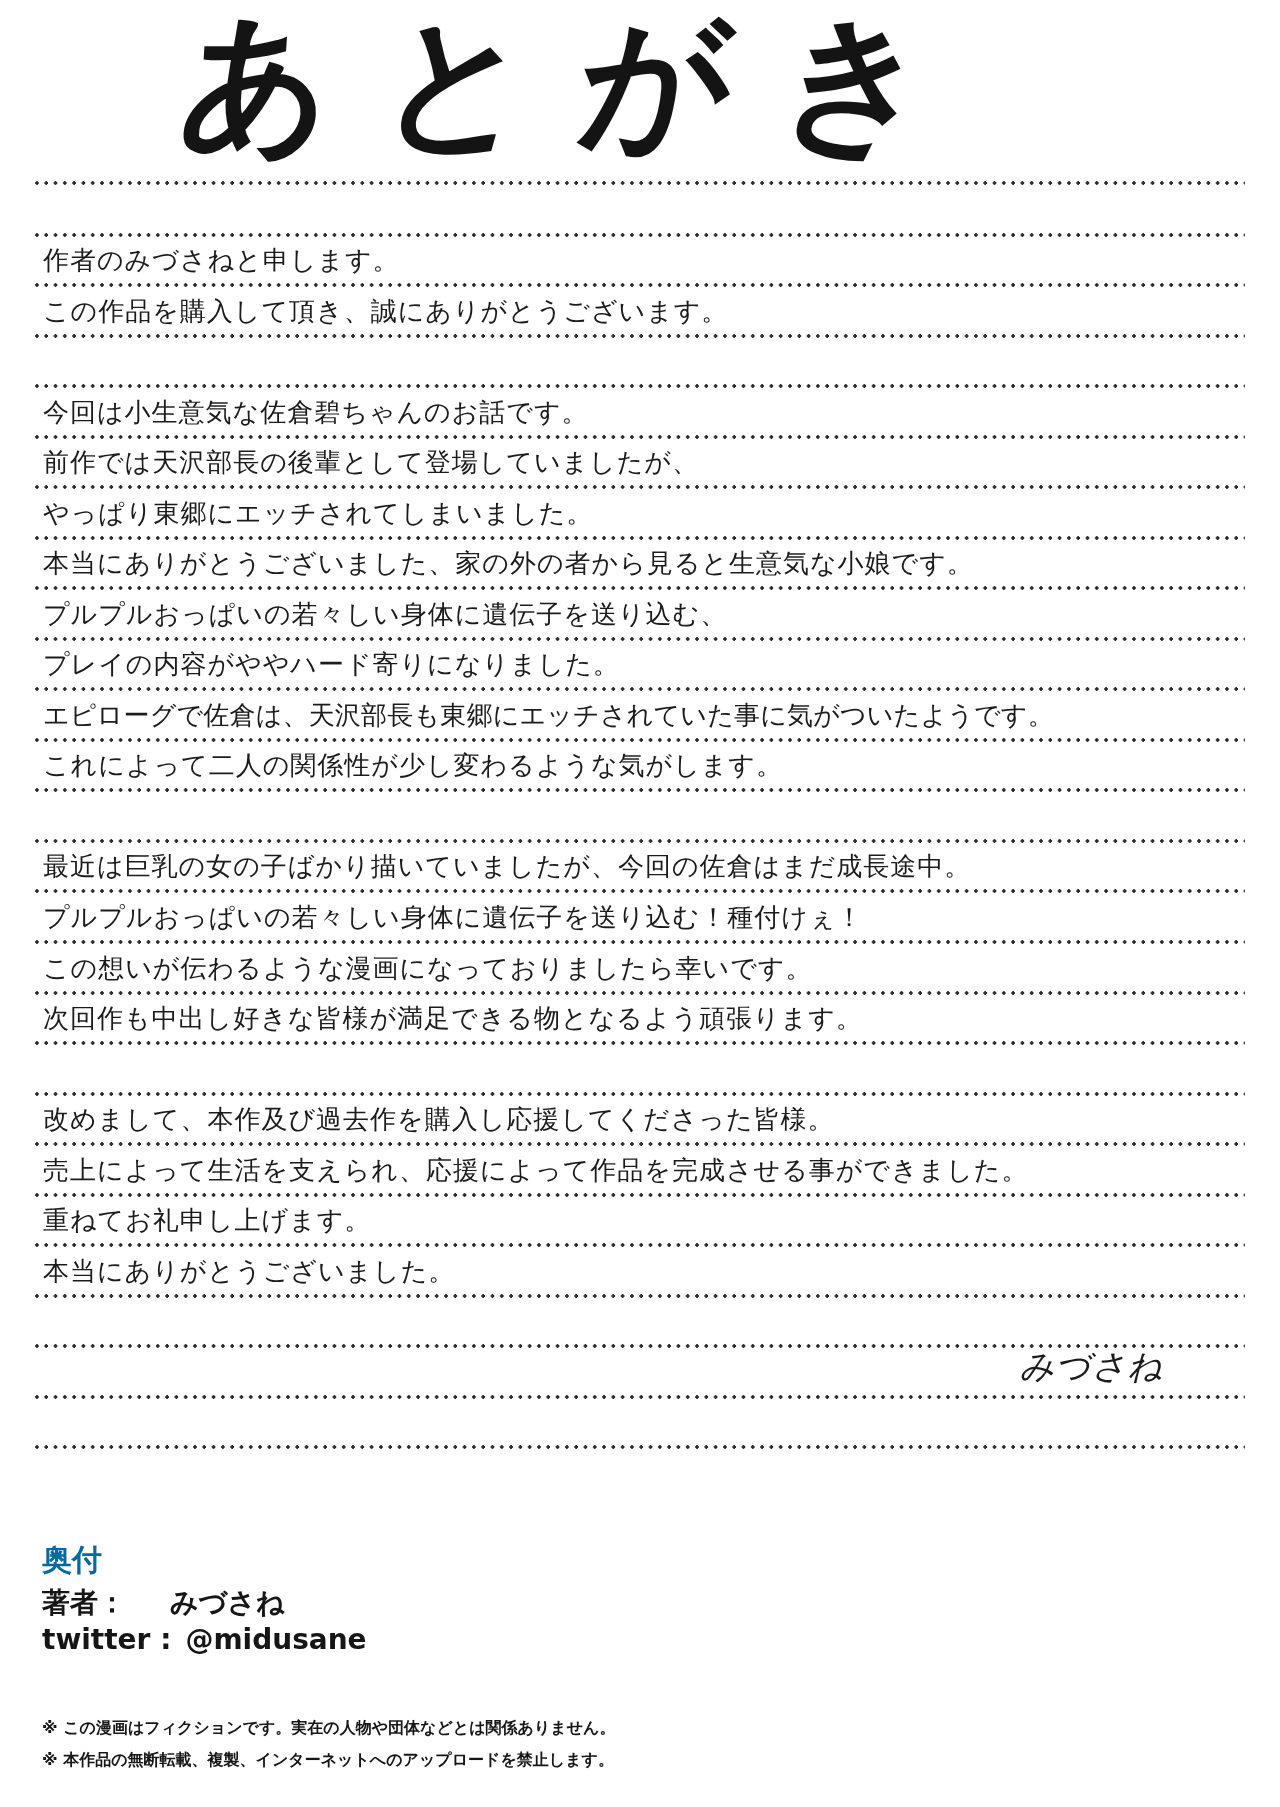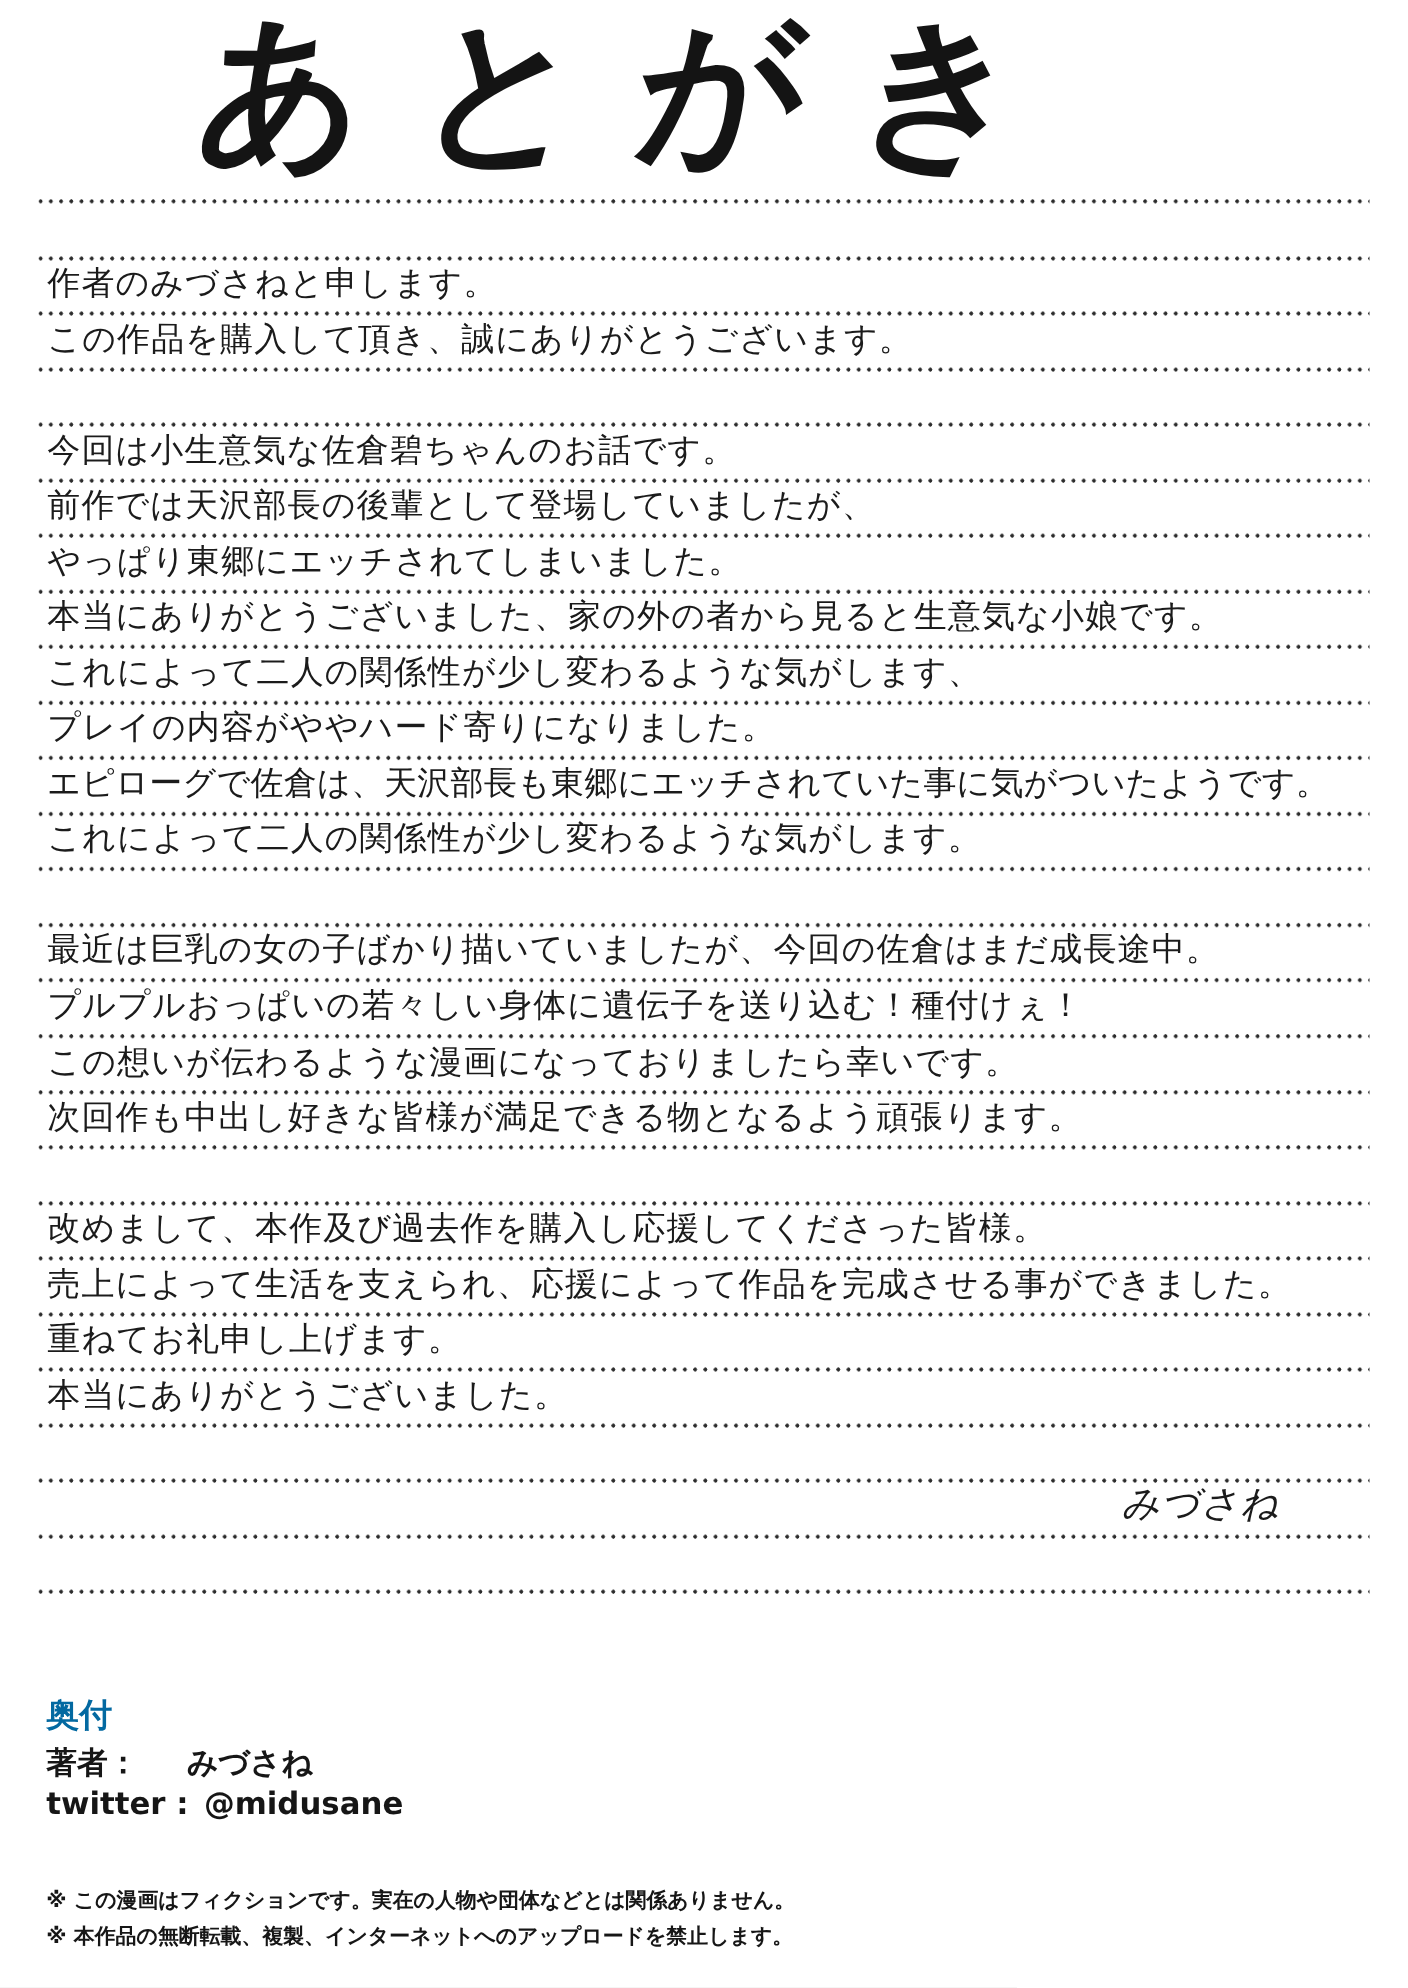--- a/index.html
+++ b/index.html
@@ -50,21 +50,21 @@
     background-size: 9.3px 4px;
     background-repeat: repeat-x;
   }
   .row {
     position: relative;
     height: 50.54px;
     box-sizing: border-box;
     display: flex;
     align-items: flex-end;
     padding: 0 0 7px 8px;
-    font-size: 30px;
+    font-size: 26px;
     letter-spacing: 1px;
     white-space: nowrap;
     color: #1b1b1b;
   }
   .row::after {
     content: "";
     position: absolute;
     left: 0;
     right: 0;
     bottom: -2px;
@@ -102,21 +102,21 @@
   }
   .colophon-line .value { margin-left: 14px; }
   .colophon-line.author .value { margin-left: 44px; }
 
   .notes {
     position: absolute;
     left: 42px;
     top: 1712px;
   }
   .note-line {
-    font-size: 19px;
+    font-size: 16px;
     line-height: 32px;
     font-weight: 600;
     color: #161616;
     white-space: nowrap;
   }
 </style>
 </head>
 <body>
 
 <div class="page">
@@ -125,21 +125,21 @@
 
   <div class="ruled">
     <div class="row"></div>
     <div class="row">作者のみづさねと申します。</div>
     <div class="row">この作品を購入して頂き、誠にありがとうございます。</div>
     <div class="row"></div>
     <div class="row">今回は小生意気な佐倉碧ちゃんのお話です。</div>
     <div class="row">前作では天沢部長の後輩として登場していましたが、</div>
     <div class="row">やっぱり東郷にエッチされてしまいました。</div>
     <div class="row">本当にありがとうございました、家の外の者から見ると生意気な小娘です。</div>
-    <div class="row">これによって二人の関係性が少し変わるような気がします、</div>
+    <div class="row">プルプルおっぱいの若々しい身体に遺伝子を送り込む、</div>
     <div class="row">プレイの内容がややハード寄りになりました。</div>
     <div class="row tight">エピローグで佐倉は、天沢部長も東郷にエッチされていた事に気がついたようです。</div>
     <div class="row">これによって二人の関係性が少し変わるような気がします。</div>
     <div class="row"></div>
     <div class="row">最近は巨乳の女の子ばかり描いていましたが、今回の佐倉はまだ成長途中。</div>
     <div class="row">プルプルおっぱいの若々しい身体に遺伝子を送り込む！種付けぇ！</div>
     <div class="row">この想いが伝わるような漫画になっておりましたら幸いです。</div>
     <div class="row">次回作も中出し好きな皆様が満足できる物となるよう頑張ります。</div>
     <div class="row"></div>
     <div class="row">改めまして、本作及び過去作を購入し応援してくださった皆様。</div>

